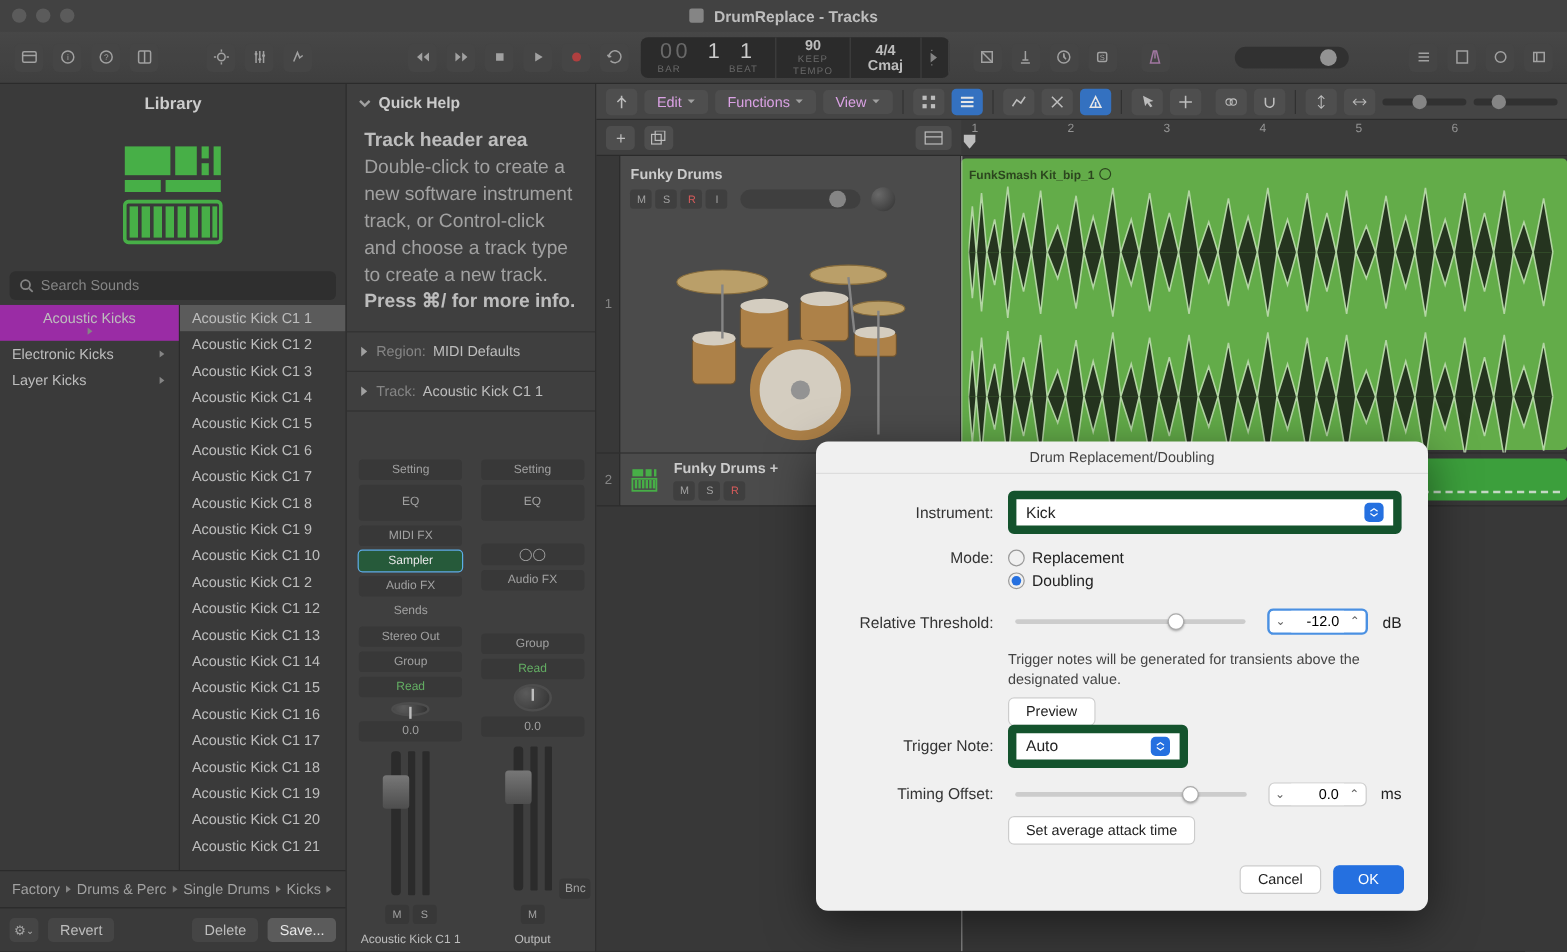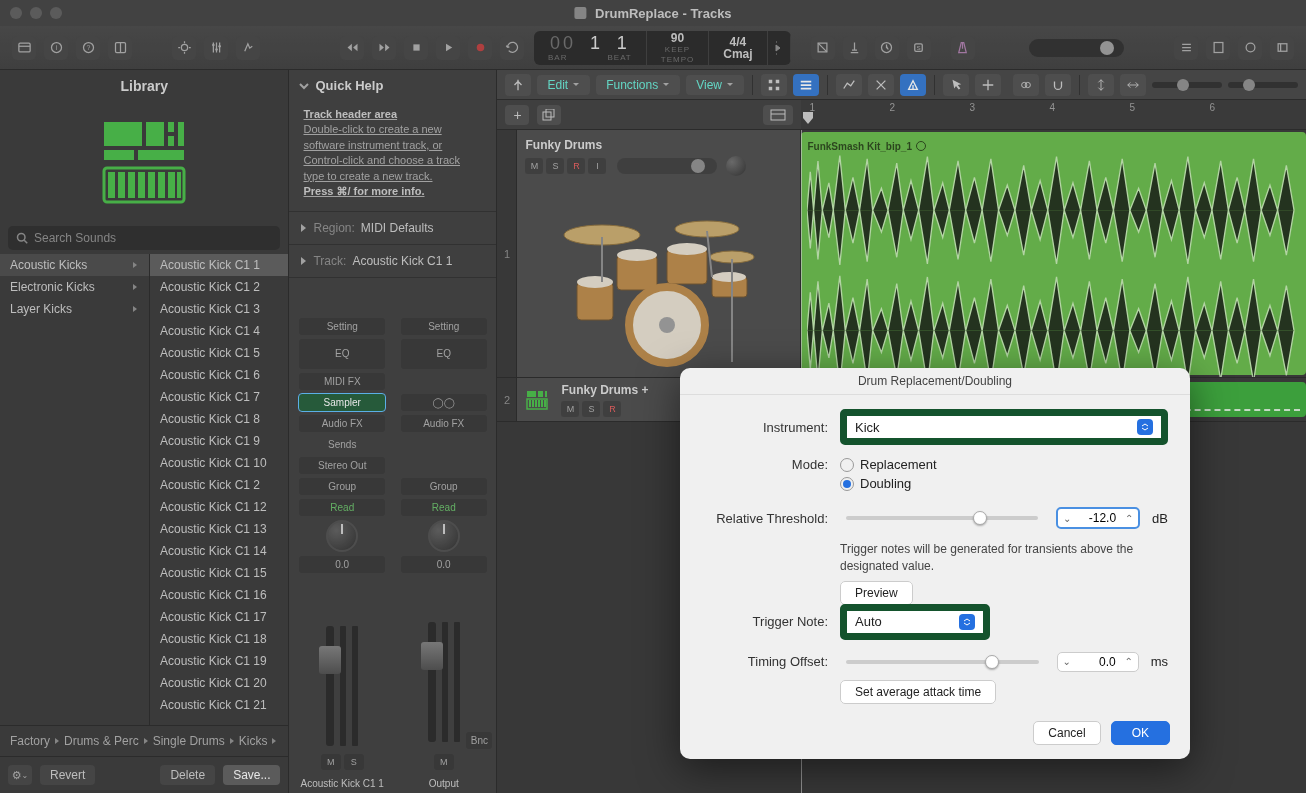--- a/index.html
+++ b/index.html
@@ -32,39 +32,39 @@
 
 .library { width: 316px; background: #2c2c2c; display: flex; flex-direction: column; border-right: 1px solid #1a1a1a; }
 .lib-header { text-align: center; padding: 8px; color: #ddd; font-weight: 600; font-size: 14px; }
 .lib-icon-area { height: 120px; display: flex; align-items: center; justify-content: center; }
 .lib-icon-area svg { width: 100px; height: 100px; }
 .search-box { margin: 4px 8px; height: 24px; background: #1f1f1f; border-radius: 5px; display: flex; align-items: center; padding: 0 8px; color: #888; font-size: 12px; gap: 6px; }
 .search-box svg { width: 12px; height: 12px; fill: #888; }
 .lib-cols { display: flex; flex: 1; overflow: hidden; }
 .cat-col { width: 150px; border-right: 1px solid #1a1a1a; }
 .cat-item { padding: 4px 10px; font-size: 12px; color: #ccc; display: flex; justify-content: space-between; align-items: center; }
-.cat-item.sel { background: #404040; }
+.cat-item.sel { background: #a21caf; flex-direction: column; }
 .cat-item svg { width: 8px; height: 8px; fill: #888; }
 .preset-col { flex: 1; overflow-y: auto; }
 .preset-item { padding: 4px 10px; font-size: 12px; color: #ccc; }
 .preset-item.sel { background: #555; }
 
 .breadcrumb { padding: 8px 10px; font-size: 12px; color: #aaa; border-top: 1px solid #1a1a1a; display:flex; gap:4px; align-items:center; flex-wrap:wrap;}
 .breadcrumb svg { width:6px; height:8px; fill:#888; }
 .lib-footer { padding: 8px; display: flex; gap: 8px; align-items: center; border-top: 1px solid #1a1a1a; }
 .btn-sm { padding: 3px 10px; background: #3a3a3a; border-radius: 4px; font-size: 12px; color: #ccc; }
 .btn-prim { background: #555; color: #fff; }
 .gear { width:24px; height:20px; background:#3a3a3a; border-radius:4px; display:flex; align-items:center; justify-content:center; color:#aaa; font-size:11px;}
 
 
 .inspector { width: 208px; background: #333; display: flex; flex-direction: column; border-right: 1px solid #1a1a1a; }
 .insp-section { border-bottom: 1px solid #222; }
 .insp-header { padding: 8px 10px; font-size: 13px; font-weight: 600; color: #ddd; display: flex; align-items: center; gap: 6px; }
 .insp-header svg { width:10px; height:10px; fill:#aaa; }
-.insp-body { padding: 6px 14px 12px; font-size: 11px; color: #aaa; line-height: 1.4; text-decoration: underline; }
+.insp-body { padding: 6px 14px 12px; font-size: 16px; color: #aaa; line-height: 1.4; }
 .insp-body b { color: #ccc; }
 .insp-row { padding: 9px 10px; font-size: 12px; color: #ccc; display: flex; gap: 6px; align-items:center; border-bottom:1px solid #222;}
 .insp-row svg { width:8px; height:10px; fill:#aaa; }
 .insp-row .lab { color: #888; }
 .chan-strips { flex:1; display:flex; padding: 4px; gap:4px; overflow:hidden;margin-top:36px;}
 .strip { width: 98px; display:flex; flex-direction:column; align-items:center; gap:4px; font-size:10px; color:#aaa; }
 .strip-btn { width:86px; text-align:center; background:#2a2a2a; border-radius:3px; padding:3px 0; font-size:10px; }
 .strip-btn.blue { background:#14532d; color:#fff; outline:1px solid #5bf; }
 .strip-btn.green { color:#5fbb5f; }
 .knob { width:32px; height:32px; border-radius:50%; background: radial-gradient(circle at 30% 30%, #555, #222); border:2px solid #444; position:relative;}
@@ -72,21 +72,21 @@
 .fader-area {flex:1; display:flex; justify-content:center; gap:6px; align-items:flex-end; padding:4px 0;}
 .meter{width:6px; height:120px; background:#1a1a1a; border-radius:1px;}
 .fader-track{width:8px; height:120px; background:#1a1a1a; border-radius:3px; position:relative;}
 .fader-cap{position:absolute; top:20px; left:-7px; width:22px; height:28px; background:linear-gradient(#777,#444); border-radius:3px;}
 .ms-row{display:flex; gap:3px;}
 .ms-btn{width:20px; height:16px; background:#2a2a2a; border-radius:3px; font-size:9px; display:flex; align-items:center; justify-content:center; color:#aaa;}
 
 
 .tracks-area { flex:1; display:flex; flex-direction:column; background:#2a2a2a; position:relative;}
 .tracks-toolbar{height:30px; background:#3a3a3a; border-bottom:1px solid #1a1a1a; display:flex; align-items:center; padding:0 8px; gap:6px;}
-.tb-menu{padding:3px 10px; background:#454545; border-radius:4px; font-size:12px; color:#5eead4; display:flex; align-items:center; gap:4px;}
+.tb-menu{padding:3px 10px; background:#454545; border-radius:4px; font-size:12px; color:#f0abfc; display:flex; align-items:center; gap:4px;}
 .tb-menu svg{width:8px;height:8px;fill:#aaa;}
 .tb-icon{width:26px;height:22px;background:#454545;border-radius:4px;display:flex;align-items:center;justify-content:center;}
 .tb-icon.active{background:#2570d0;}
 .tb-icon svg{width:14px;height:14px;fill:#ccc;}
 .tb-sep{width:1px;height:20px;background:#222;margin:0 2px;}
 
 .tracks-header-row{height:30px;background:#333; border-bottom:1px solid #1a1a1a; display:flex;}
 .th-left{width:304px; display:flex; align-items:center; padding:0 8px; gap:8px;}
 .add-btn{width:24px;height:20px;background:#454545;border-radius:4px;display:flex;align-items:center;justify-content:center;color:#ccc;font-size:14px;}
 .ruler{flex:1; background:#2d2d2d; position:relative; display:flex;}

